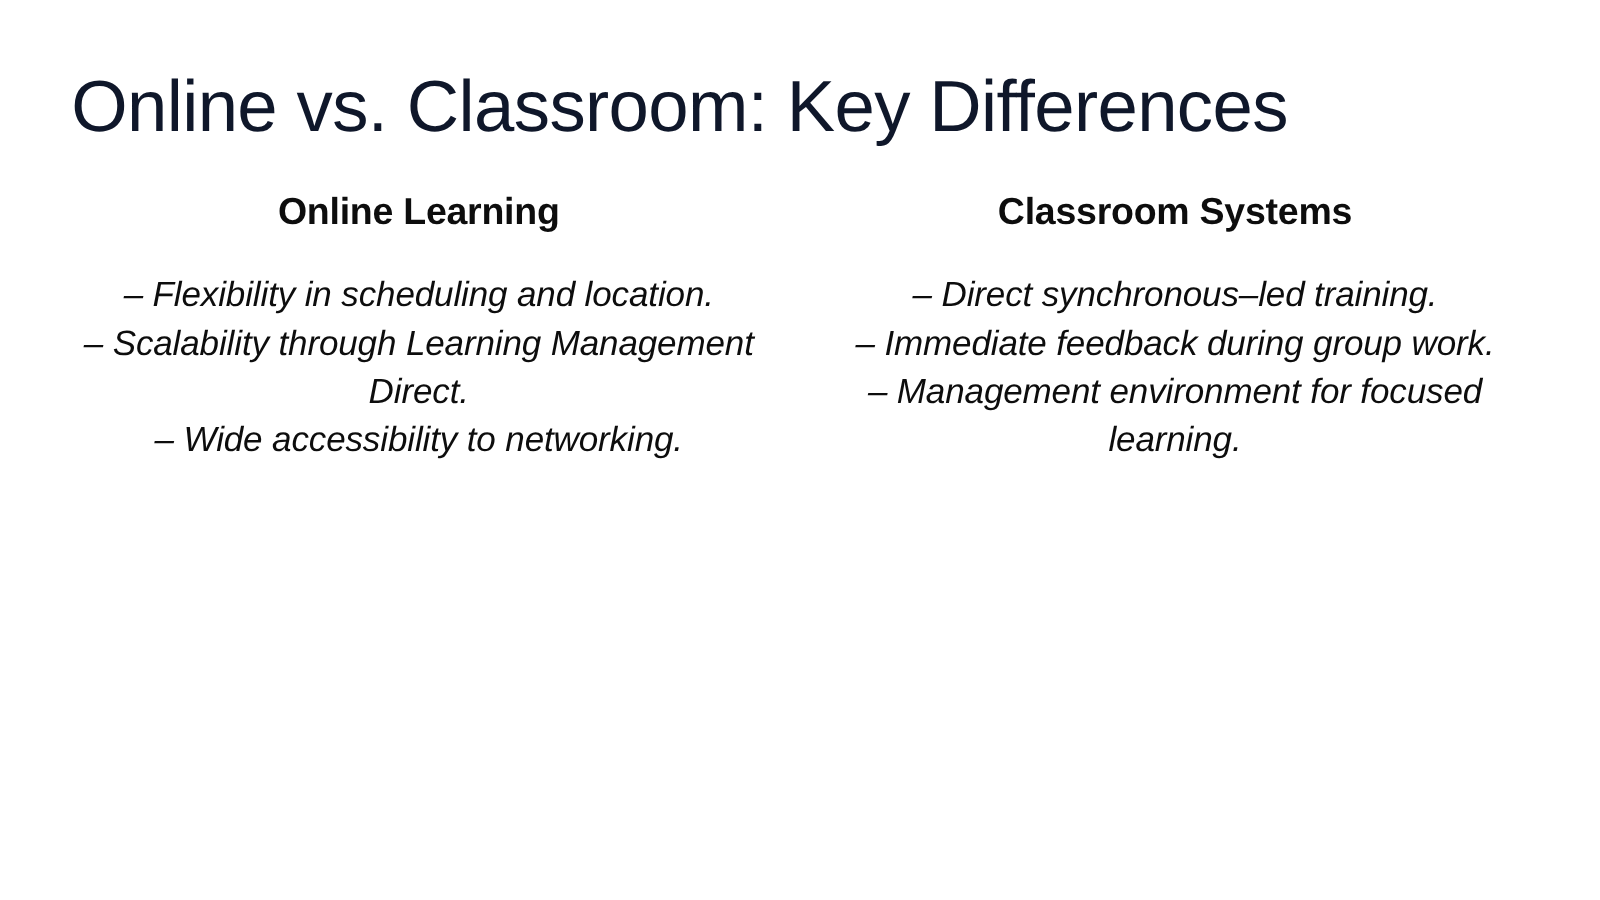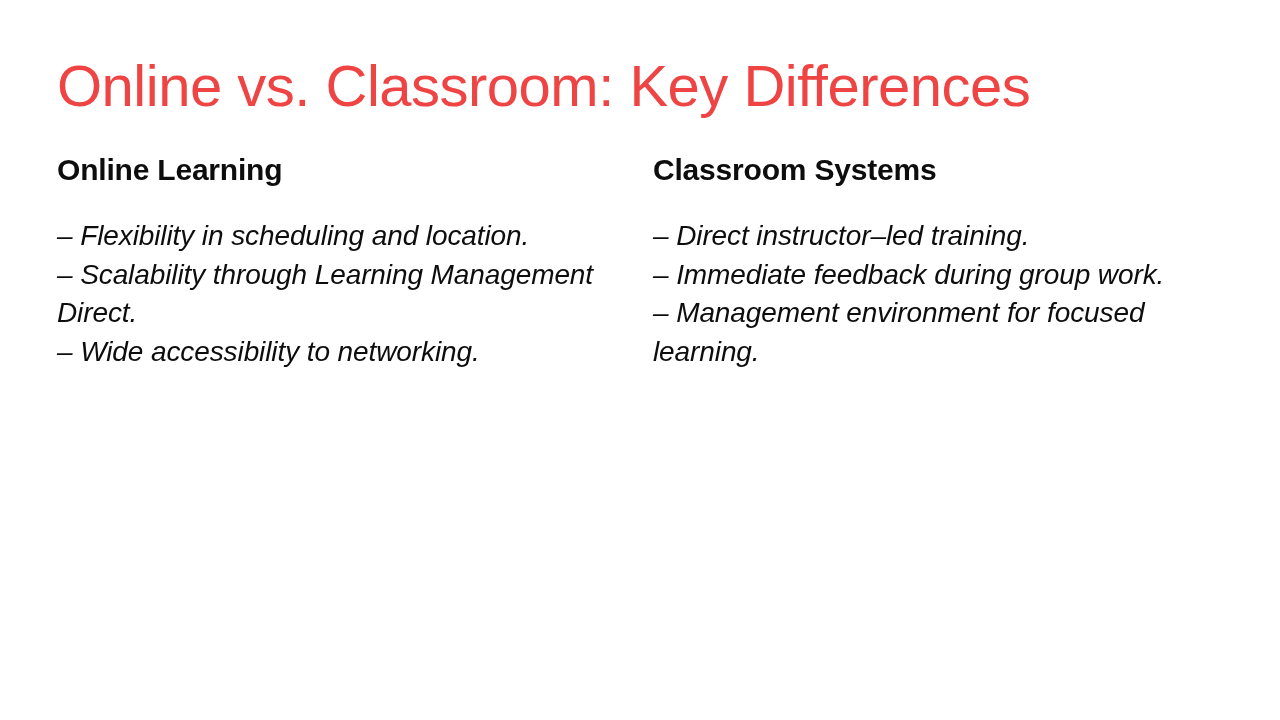--- a/index.html
+++ b/index.html
@@ -22,36 +22,37 @@
   }
   .slide-title {
     position: absolute;
     left: 57px;
     top: 52px;
     width: 1160px;
     font-size: 58px;
     line-height: 1.18;
     font-weight: 400;
     letter-spacing: -0.5px;
-    color: #ef4444;
+    color: #0f172a;
     white-space: nowrap;
   }
   .columns {
     position: absolute;
     left: 57px;
     top: 150px;
     width: 1170px;
     display: flex;
     flex-direction: row;
     gap: 0px;
   }
   .column {
     width: 596px;
     box-sizing: border-box;
     padding-right: 40px;
+    text-align: center;
   }
   .column.right {
     width: 574px;
     padding-right: 0;
   }
   .col-heading {
     font-size: 30px;
     font-weight: 700;
     line-height: 1.3;
     color: #0d0d0d;
@@ -85,20 +86,20 @@
       <div class="col-body">
         <span class="bullet-line">– Flexibility in scheduling and location.</span>
         <span class="bullet-line">– Scalability through Learning Management Direct.</span>
         <span class="bullet-line">– Wide accessibility to networking.</span>
       </div>
     </div>
 
     <div class="column right">
       <div class="col-heading">Classroom Systems</div>
       <div class="col-body">
-        <span class="bullet-line">– Direct instructor–led training.</span>
+        <span class="bullet-line">– Direct synchronous–led training.</span>
         <span class="bullet-line">– Immediate feedback during group work.</span>
         <span class="bullet-line">– Management environment for focused learning.</span>
       </div>
     </div>
 
   </div>
 </div>
 
 </body></html>

